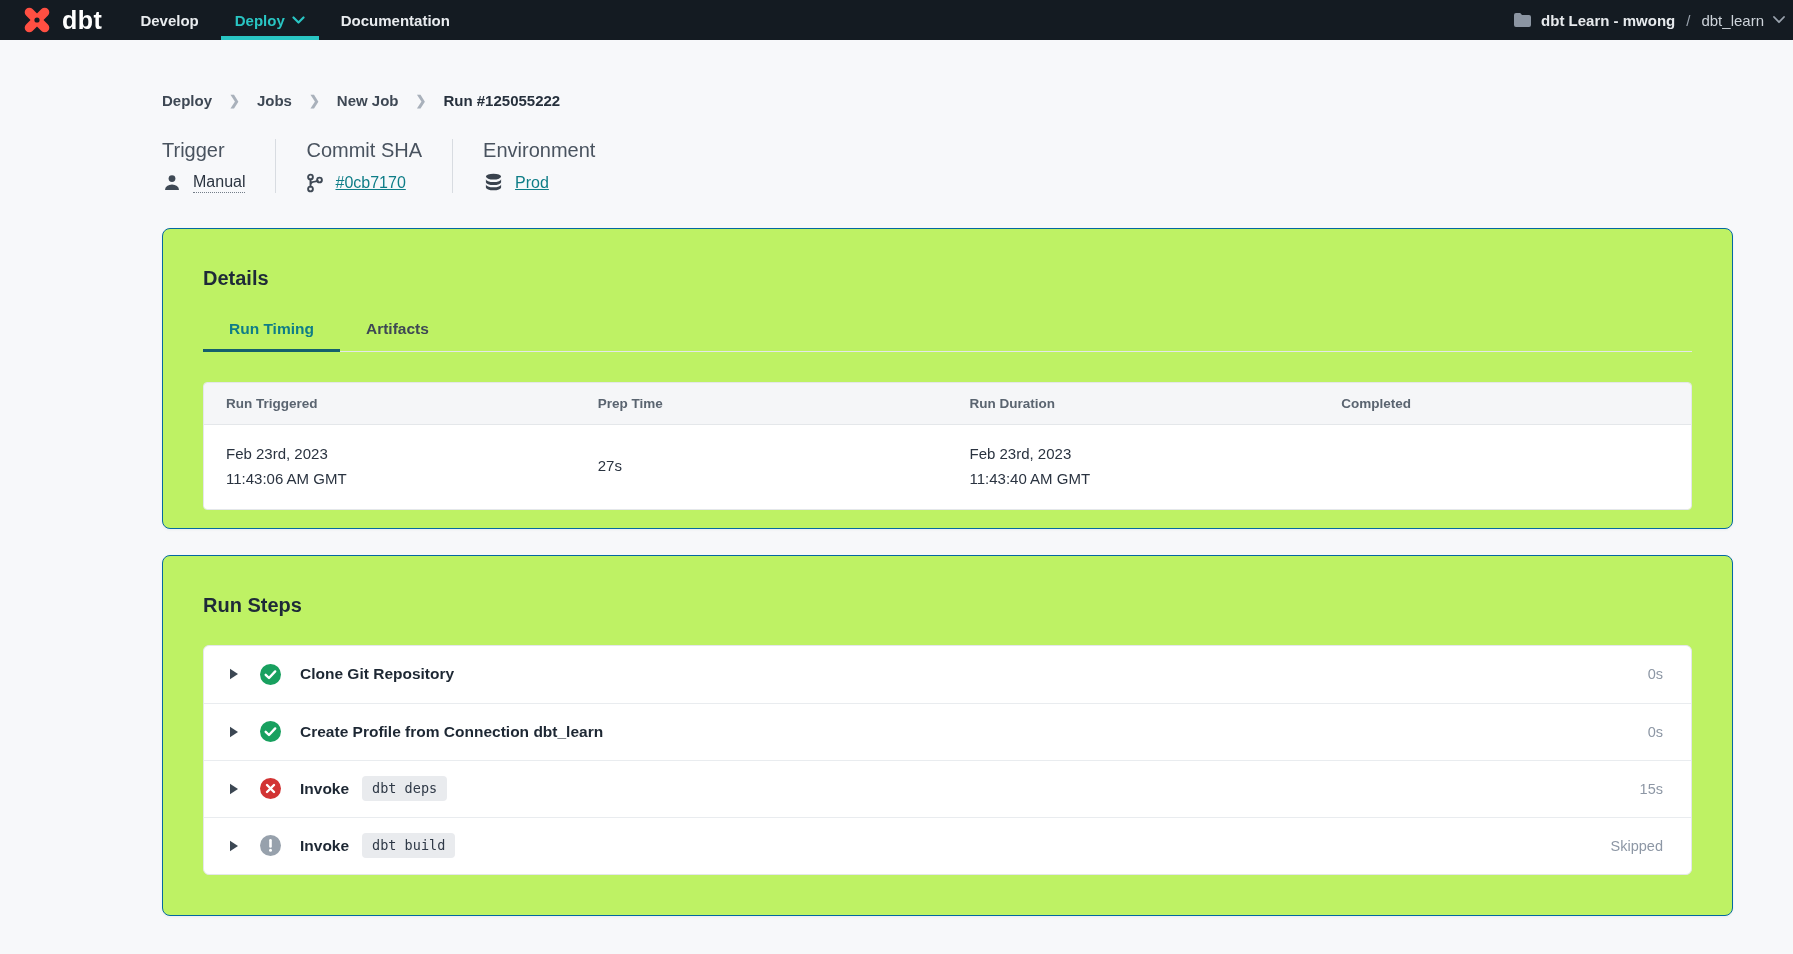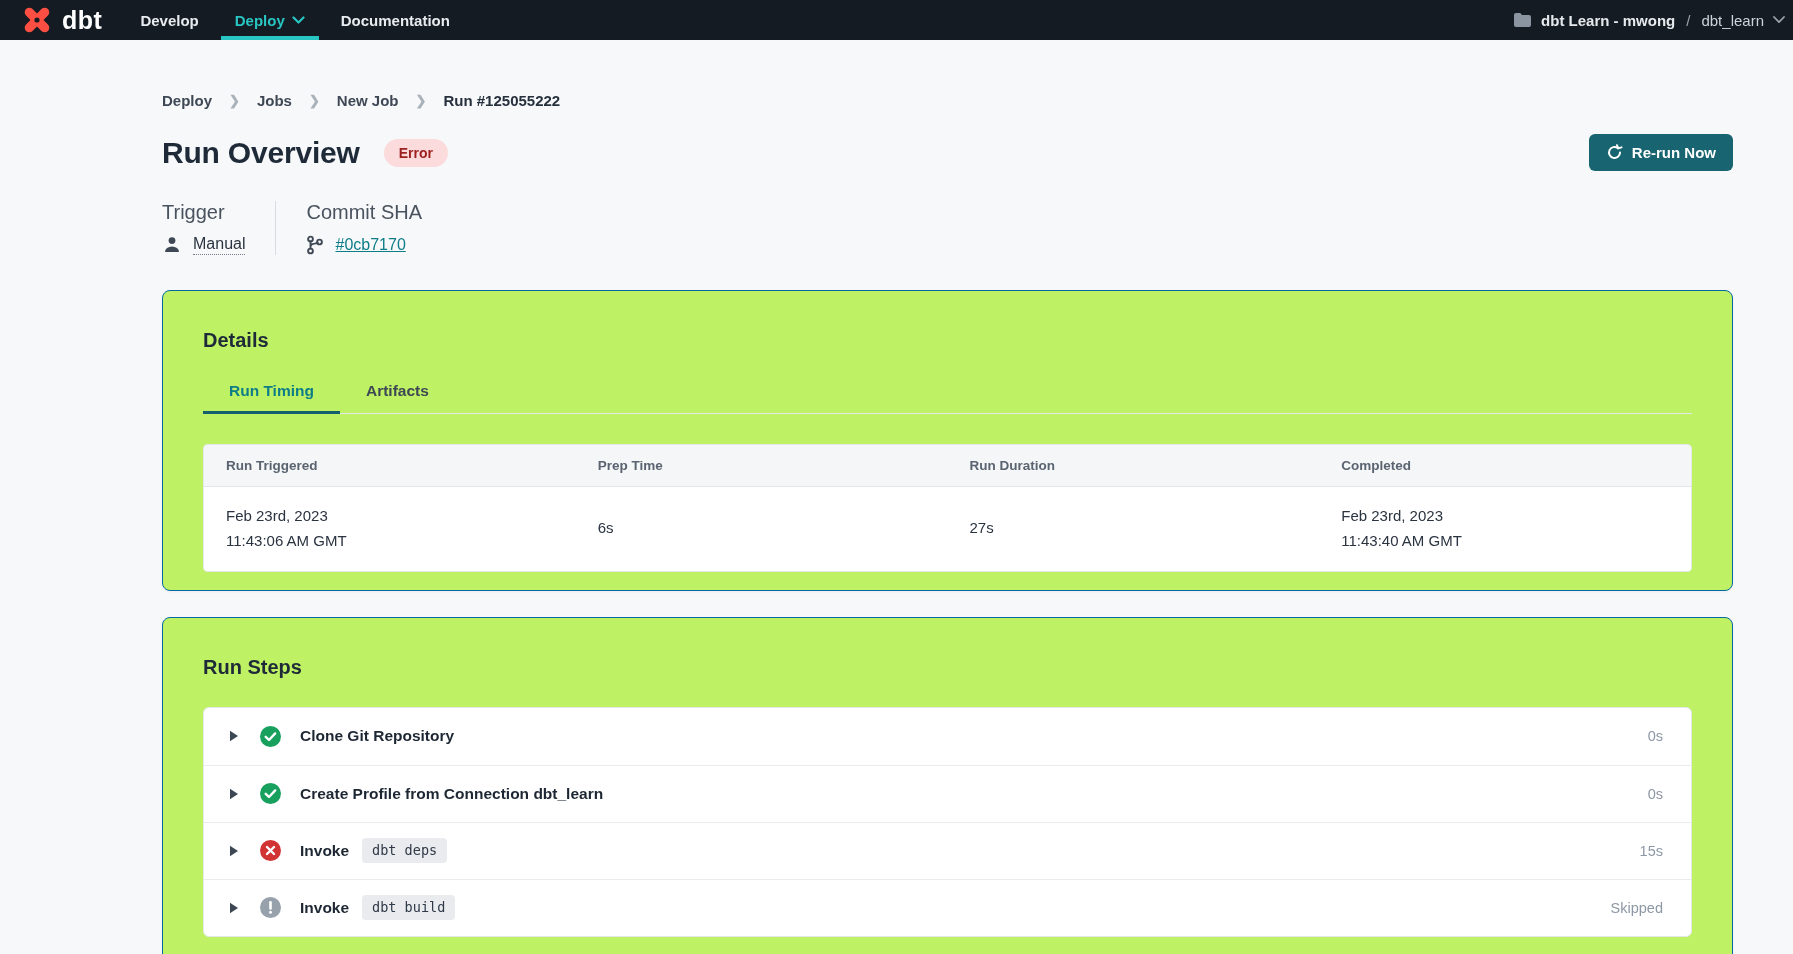--- a/index.html
+++ b/index.html
@@ -193,33 +193,20 @@
   <div class="breadcrumb">
     <span class="crumb">Deploy</span>
     <span class="bc-sep">❯</span>
     <span class="crumb">Jobs</span>
     <span class="bc-sep">❯</span>
     <span class="crumb">New Job</span>
     <span class="bc-sep">❯</span>
     <span class="crumb current">Run #125055222</span>
   </div>
 
-  <div class="header-row">
-    <div class="title-group">
-      <h1 class="page-title">Run Overview</h1>
-      <span class="status-badge">Error</span>
-    </div>
-    <button class="rerun-btn">
-      <svg width="17" height="17" viewBox="0 0 17 17">
-        <path d="M14 8.5 a5.5 5.5 0 1 1 -2.1-4.33" fill="none" stroke="#ffffff" stroke-width="2" stroke-linecap="round"></path>
-        <path d="M11 1.2 L12.3 4.4 L15.5 3.4" fill="none" stroke="#ffffff" stroke-width="2" stroke-linecap="round" stroke-linejoin="round"></path>
-      </svg>
-      <span>Re-run Now</span>
-    </button>
-  </div>
 
   <div class="meta-row">
     <div class="meta-group">
       <div class="meta-label">Trigger</div>
       <div class="meta-value">
         <svg width="20" height="20" viewBox="0 0 20 20">
           <circle cx="10" cy="5.6" r="3.4" fill="#3f4955"></circle>
           <path d="M3 17 a7 5.6 0 0 1 14 0 Z" fill="#3f4955"></path>
         </svg>
         <span class="dotted">Manual</span>
@@ -230,20 +217,31 @@
       <div class="meta-value">
         <svg width="18" height="20" viewBox="0 0 18 20">
           <circle cx="4.5" cy="4" r="2.4" fill="none" stroke="#3f4955" stroke-width="1.9"></circle>
           <circle cx="13.5" cy="7" r="2.4" fill="none" stroke="#3f4955" stroke-width="1.9"></circle>
           <circle cx="4.5" cy="16" r="2.4" fill="none" stroke="#3f4955" stroke-width="1.9"></circle>
           <path d="M4.5 6.4 V13.6 M4.5 12 q0-3 4-3.4 q3-0.4 3.2-1" fill="none" stroke="#3f4955" stroke-width="1.9" stroke-linecap="round"></path>
         </svg>
         <a class="teal-link">#0cb7170</a>
       </div>
     </div>
+    <div class="meta-group">
+      <div class="meta-label">Environment</div>
+      <div class="meta-value">
+        <svg width="21" height="20" viewBox="0 0 21 20">
+          <ellipse cx="10.5" cy="3.6" rx="7.6" ry="2.9" fill="#39424d"></ellipse>
+          <path d="M2.9 6.2 a7.6 2.9 0 0 0 15.2 0 v3 a7.6 2.9 0 0 1 -15.2 0 Z" fill="#39424d"></path>
+          <path d="M2.9 11.4 a7.6 2.9 0 0 0 15.2 0 v3 a7.6 2.9 0 0 1 -15.2 0 Z" fill="#39424d"></path>
+        </svg>
+        <a class="teal-link">Prod</a>
+      </div>
+    </div>
   </div>
 
   <section class="card">
     <h2>Details</h2>
 
     <div class="tabs">
       <div class="tab active">
         <span>Run Timing</span>
       </div>
       <div class="tab">
@@ -256,21 +254,20 @@
         <div class="th">Run Triggered</div>
         <div class="th">Prep Time</div>
         <div class="th">Run Duration</div>
         <div class="th">Completed</div>
       </div>
       <div class="t-row">
         <div class="td">
           <div>Feb 23rd, 2023</div>
           <div>11:43:06 AM GMT</div>
         </div>
-        <div class="td">6s</div>
         <div class="td">27s</div>
         <div class="td">
           <div>Feb 23rd, 2023</div>
           <div>11:43:40 AM GMT</div>
         </div>
       </div>
     </div>
   </section>
 
   <section class="card" style="margin-top:26px; padding-bottom:40px;">

